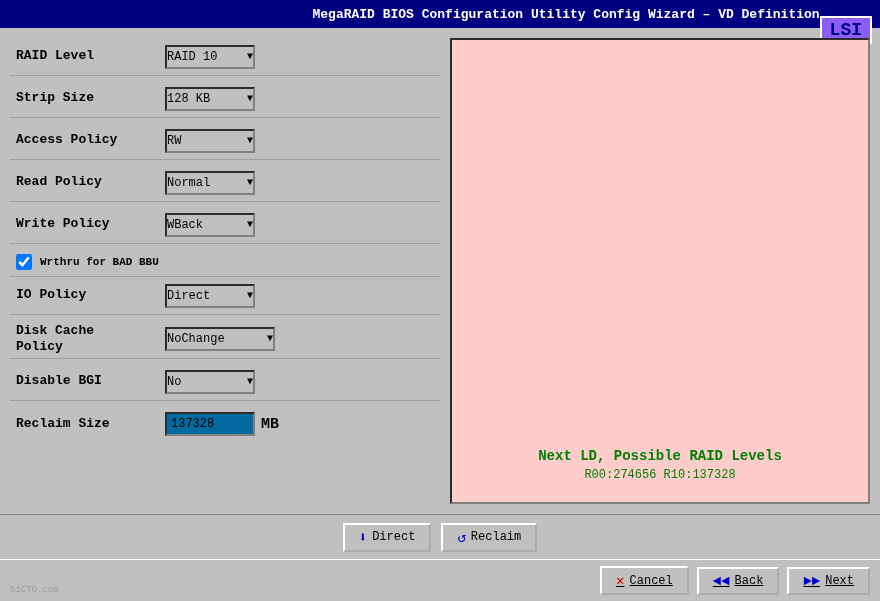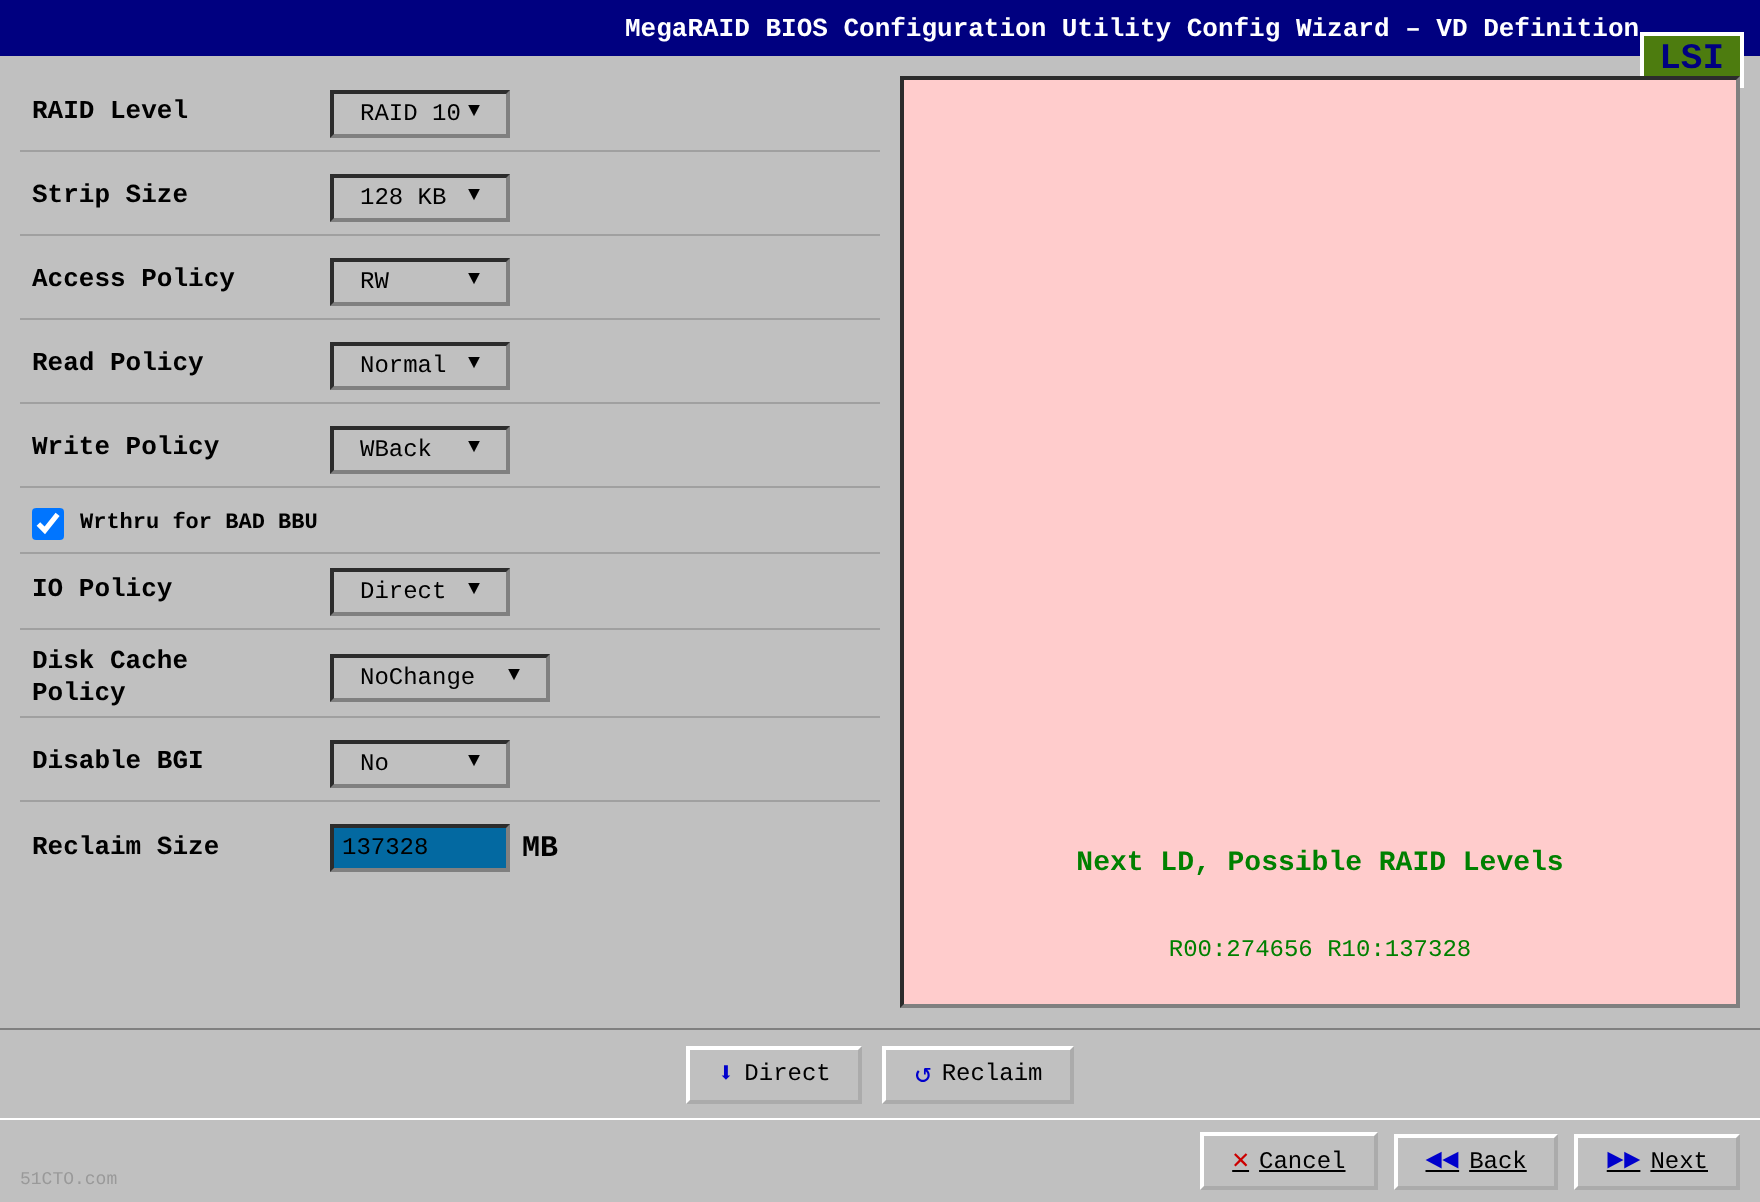--- a/index.html
+++ b/index.html
@@ -18,21 +18,21 @@
       padding: 4px 8px;
       font-size: 13px;
       font-weight: bold;
       display: flex;
       justify-content: flex-end;
       align-items: center;
       height: 28px;
     }
 
     .lsi-logo {
-      background: #4d7c0f;
+      background: #8b5cf6;
       color: #000080;
       font-weight: bold;
       font-size: 18px;
       padding: 2px 8px;
       border: 2px solid #ffffff;
       margin-top: 32px;
     }
 
     .left-panel {
       flex: 0 0 430px;
@@ -42,21 +42,20 @@
     .right-panel {
       flex: 1;
       background: #ffcccc;
       border: 2px inset #808080;
       min-height: 260px;
       display: flex;
       flex-direction: column;
       align-items: center;
       justify-content: flex-end;
       padding-bottom: 20px;
-      gap: 24px;
     }
 
     .right-panel-text {
       color: #008000;
       font-weight: bold;
       font-size: 14px;
       text-align: center;
     }
 
     .right-panel-subtext {
@@ -91,21 +90,21 @@
     .control-cell {
       flex: 1;
       display: flex;
       align-items: center;
       gap: 6px;
     }
 
     .dropdown {
       background: #c0c0c0;
       border: 2px inset #808080;
-      padding: 2px 13px;
+      padding: 2px 0;
       font-size: 12px;
       font-family: 'Courier New', monospace;
       display: flex;
       align-items: center;
       cursor: pointer;
       min-width: 90px;
       height: 24px;
     }
 
     .dropdown-arrow {

